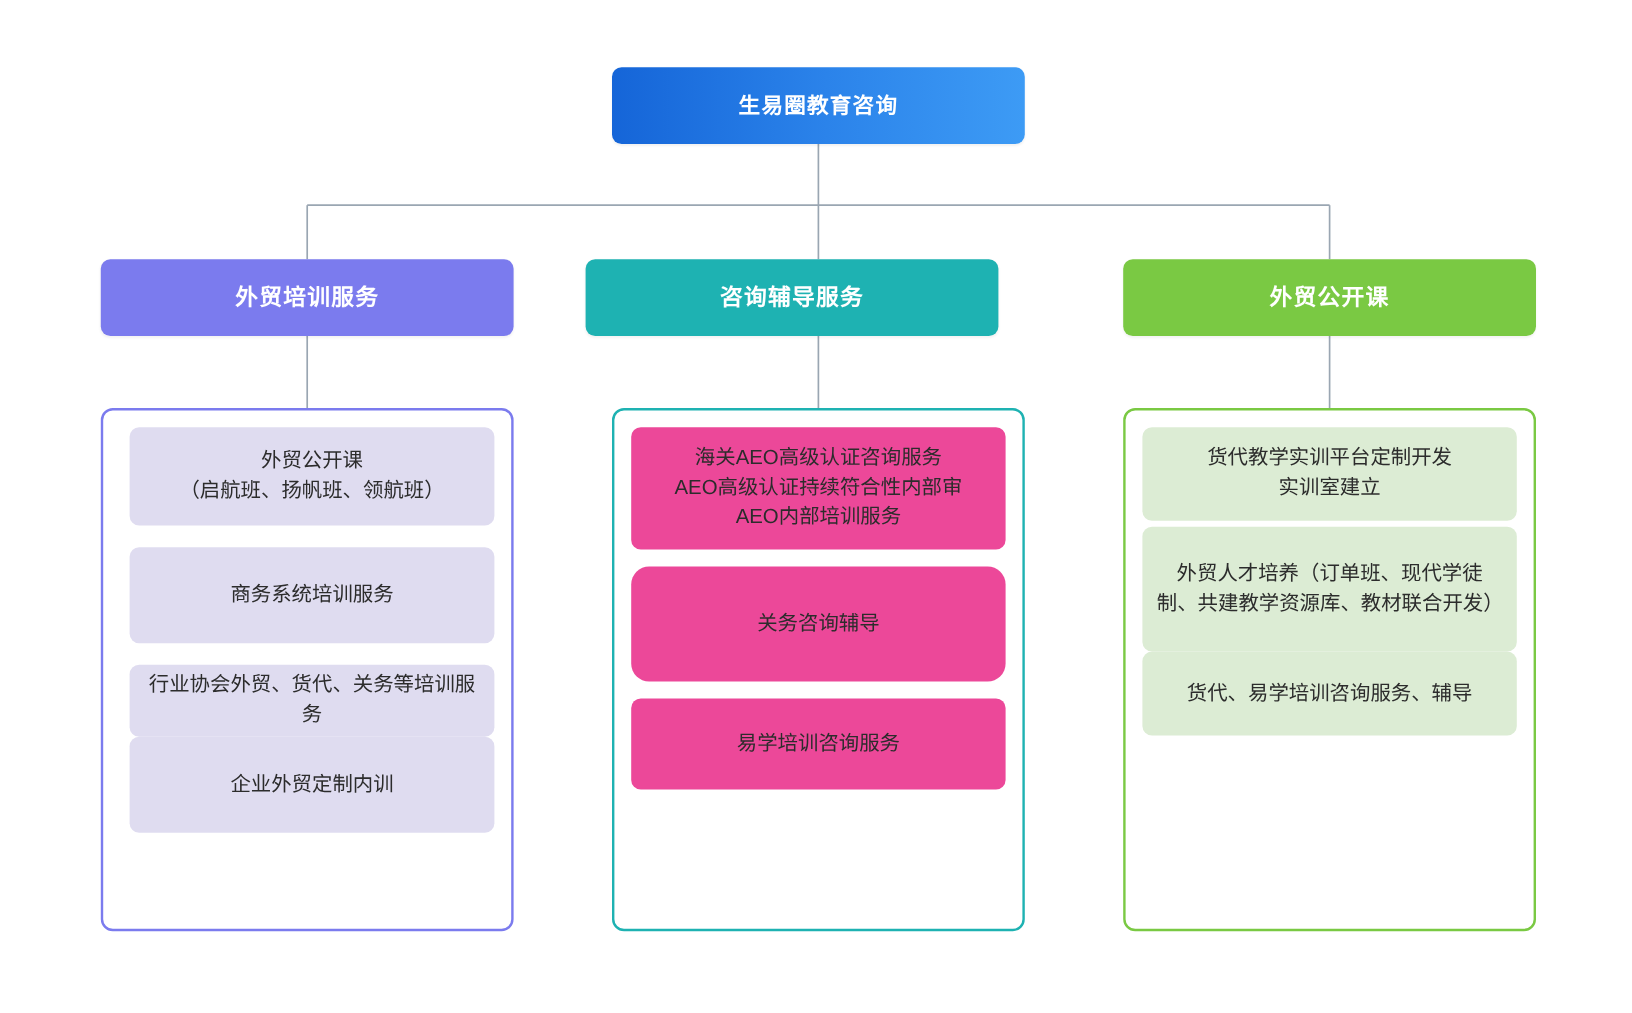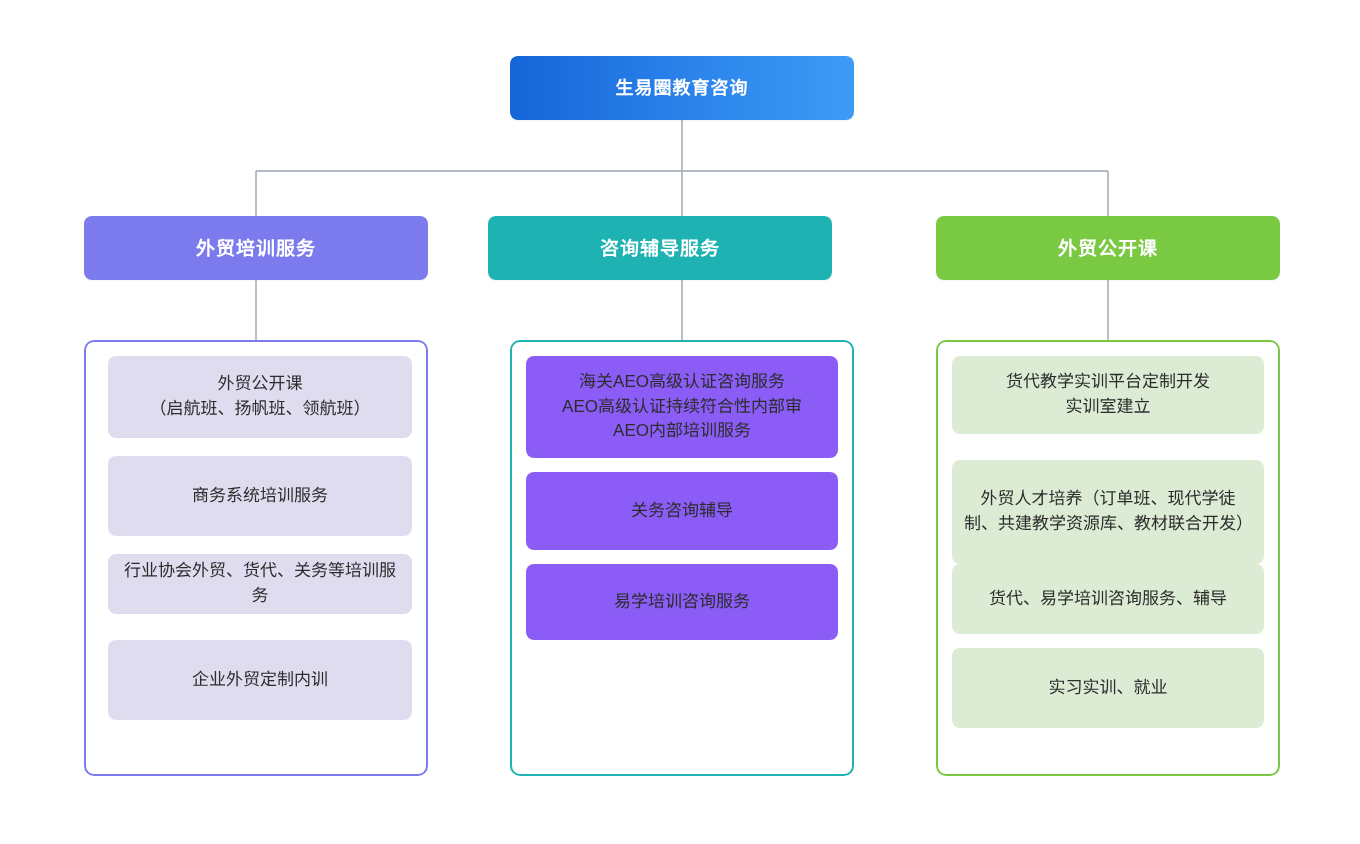--- a/index.html
+++ b/index.html
@@ -120,35 +120,35 @@
     text-align: center;
     padding: 10px 12px;
     font-size: 17px;
     line-height: 1.45;
     color: #2c2c2c;
     white-space: pre-line;
     flex: none;
   }
 
   .group-1 .item-card { background: #dfdcf0; }
-  .group-2 .item-card { background: #8b5cf6; }
+  .group-2 .item-card { background: #ec4899; }
   .group-3 .item-card { background: #dcecd4; }
 
   
   .group-1 .item-card:nth-child(1) { height: 82px; margin-bottom: 18px; }
   .group-1 .item-card:nth-child(2) { height: 80px; margin-bottom: 18px; }
-  .group-1 .item-card:nth-child(3) { height: 60px; margin-bottom: 26px; }
+  .group-1 .item-card:nth-child(3) { height: 60px; margin-bottom: 0; }
   .group-1 .item-card:nth-child(4) { height: 80px; }
 
   .group-2 .item-card:nth-child(1) { height: 102px; margin-bottom: 14px; }
-  .group-2 .item-card:nth-child(2) { height: 78px; margin-bottom: 14px; }
+  .group-2 .item-card:nth-child(2) { height: 96px; margin-bottom: 14px; border-radius: 15px; }
   .group-2 .item-card:nth-child(3) { height: 76px; margin-bottom: 14px; }
   .group-2 .item-card:nth-child(4) { height: 76px; }
 
-  .group-3 .item-card:nth-child(1) { height: 78px; margin-bottom: 26px; }
+  .group-3 .item-card:nth-child(1) { height: 78px; margin-bottom: 5px; }
   .group-3 .item-card:nth-child(2) { height: 104px; }
   .group-3 .item-card:nth-child(3) { height: 70px; margin-bottom: 14px; }
   .group-3 .item-card:nth-child(4) { height: 80px; }
 </style>
 </head>
 <body>
 
 <div id="orgchart">
 
   <svg class="connector-layer" width="1360" height="844" viewBox="0 0 1360 844">
@@ -199,16 +199,15 @@
   <div class="branch branch-3">
     <div class="branch-header">
       <span class="header-label">外贸公开课</span>
     </div>
   </div>
   <div class="group-box group-3" style="left:936px;border-color:#7ac943;">
     <div class="item-card">货代教学实训平台定制开发
 实训室建立</div>
     <div class="item-card">外贸人才培养（订单班、现代学徒制、共建教学资源库、教材联合开发）</div>
     <div class="item-card">货代、易学培训咨询服务、辅导</div>
-    <div class="item-card">实习实训、就业</div>
   </div>
 
 </div>
 
 </body></html>

